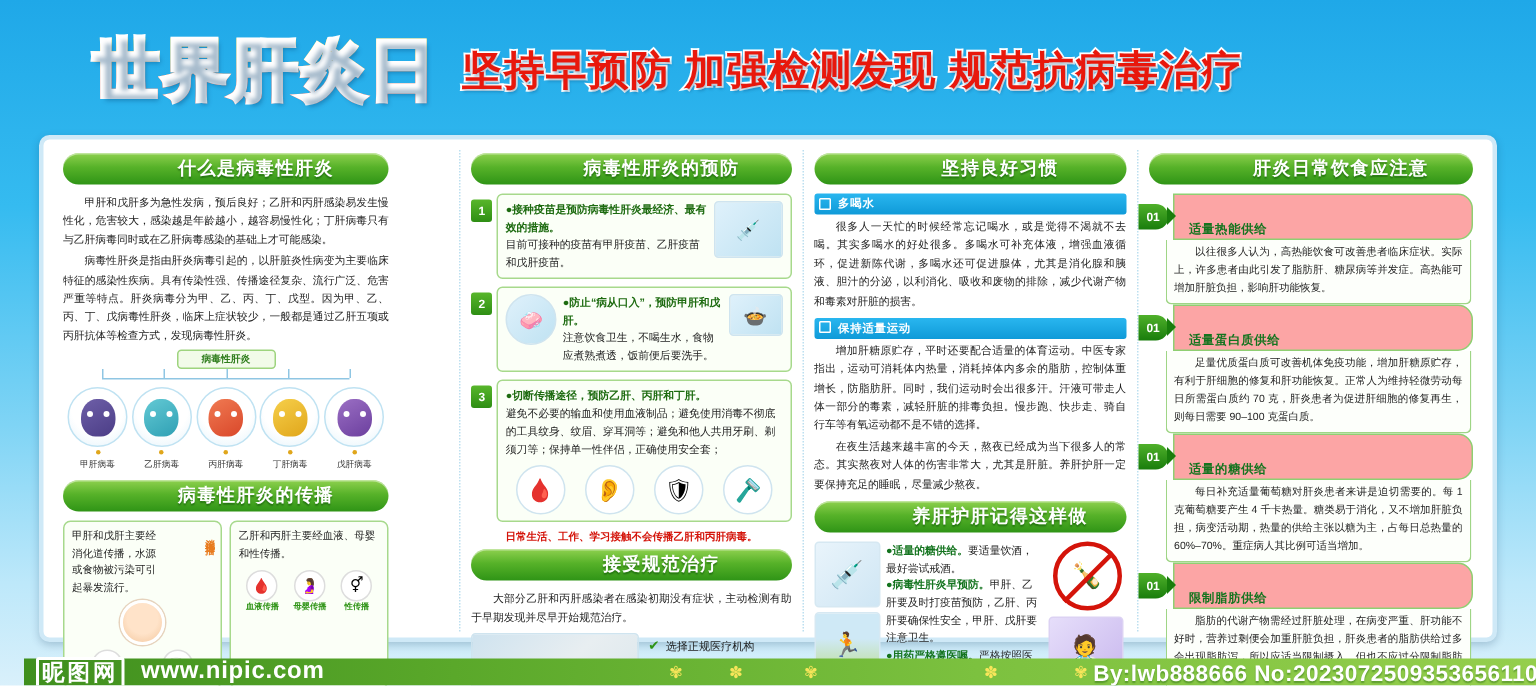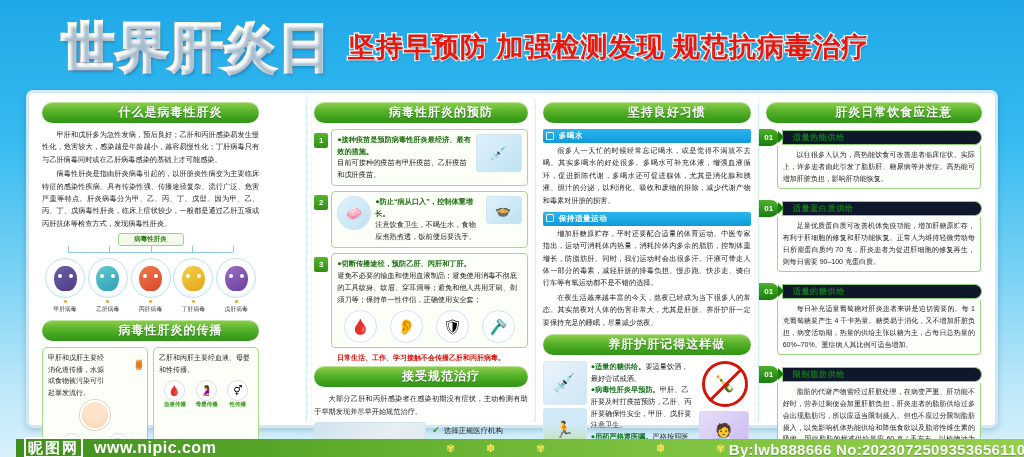--- a/index.html
+++ b/index.html
@@ -10,21 +10,21 @@
     position: relative;
   }
 
   
   #title-band {
     position: absolute; top: 0; left: 0; width: 1024px; height: 94px;
     display: flex; align-items: center; padding-left: 62px;
   }
   #main-title {
     font-family: "DejaVu Sans", sans-serif;
-    font-size: 52px; font-weight: bold; letter-spacing: 2px;
+    font-size: 44px; font-weight: bold; letter-spacing: 2px;
     background: linear-gradient(to bottom, #ffd200 0%, #ffaa00 32%, #f23c10 62%, #d4140a 100%);
     -webkit-background-clip: text; background-clip: text; color: transparent;
     -webkit-text-stroke: 3px #ffffff;
     paint-order: stroke fill;
     text-shadow: 2px 3px 3px rgba(0,60,110,.35);
     line-height: 1;
   }
   #sub-title {
     margin-left: 16px; font-size: 27px; font-weight: bold; color: #e8180c;
     -webkit-text-stroke: 2.4px #ffffff; paint-order: stroke fill;
@@ -217,37 +217,37 @@
     content: ""; position: absolute; left: -2px; right: -2px; top: 50%;
     height: 3px; background: #d4140a; transform: rotate(-45deg);
   }
   .care-pic3 {
     width: 50px; height: 44px; margin-top: 4px; border-radius: 3px;
     background: linear-gradient(135deg,#e6defa,#c9b8ee); border: 1px solid #dcd2f3;
     display: flex; align-items: center; justify-content: center; font-size: 17px;
   }
 
   
-  .diet-entry { margin-bottom: 11px; }
+  .diet-entry { margin-bottom: 0; }
   .diet-head { display: flex; align-items: center; gap: 3px; }
   .diet-num {
     width: 20px; height: 17px; border-radius: 0 9px 9px 0;
     background: linear-gradient(to bottom,#4fb02a,#197d0c);
     color: #fff; font-size: 8px; font-weight: bold;
     display: flex; align-items: center; justify-content: center; margin-left: -7px;
     position: relative;
   }
   .diet-num::after {
     content: ""; position: absolute; right: -5px; top: 2px;
     border-left: 6px solid #197d0c; border-top: 6px solid transparent;
     border-bottom: 6px solid transparent;
   }
   .diet-title-pill {
     flex: 1; border: 1px solid #8fcf72; border-radius: 0 10px 10px 0;
-    background: #0f172a; padding: 1px 8px 1px 10px;
+    background: #fca5a5; padding: 17px 8px 1px 10px;
     font-size: 8.2px; font-weight: bold; color: #14741f; letter-spacing: .5px;
   }
   .diet-body {
     border-left: 1px solid #9fd586; border-bottom: 1px solid #9fd586;
     border-right: 1px solid #9fd586;
     border-radius: 0 0 4px 4px; padding: 3px 5px 4px 5px; margin: 0 1px 0 11px;
     background: #fdfffb;
   }
   .diet-text { font-size: 7px; line-height: 1.68; color: #1d1d1d; text-align: justify; text-indent: 2em; }
   .food-row { display: flex; gap: 3px; margin-top: 4px; }
@@ -386,21 +386,21 @@
         </div>
         <div class="pic-ph" style="width:46px;height:38px">💉</div>
       </div>
     </div>
 
     <div class="num-item">
       <div class="num-badge">2</div>
       <div class="num-body">
         <div class="pic-ph" style="width:34px;height:34px;border-radius:50%">🧼</div>
         <div class="num-text">
-          <div class="lead">●防止“病从口入”，控制体重增长。</div>
+          <div class="lead">●防止“病从口入”，预防甲肝和戊肝。</div>
           <div class="sub">注意饮食卫生，不喝生水，食物应煮熟煮透，饭前便后要洗手。</div>
         </div>
         <div class="pic-ph" style="width:36px;height:28px">🍲</div>
       </div>
     </div>
 
     <div class="num-item">
       <div class="num-badge">3</div>
       <div class="num-body" style="display:block">
         <div class="lead">●切断传播途径，预防乙肝、丙肝和丁肝。</div>

